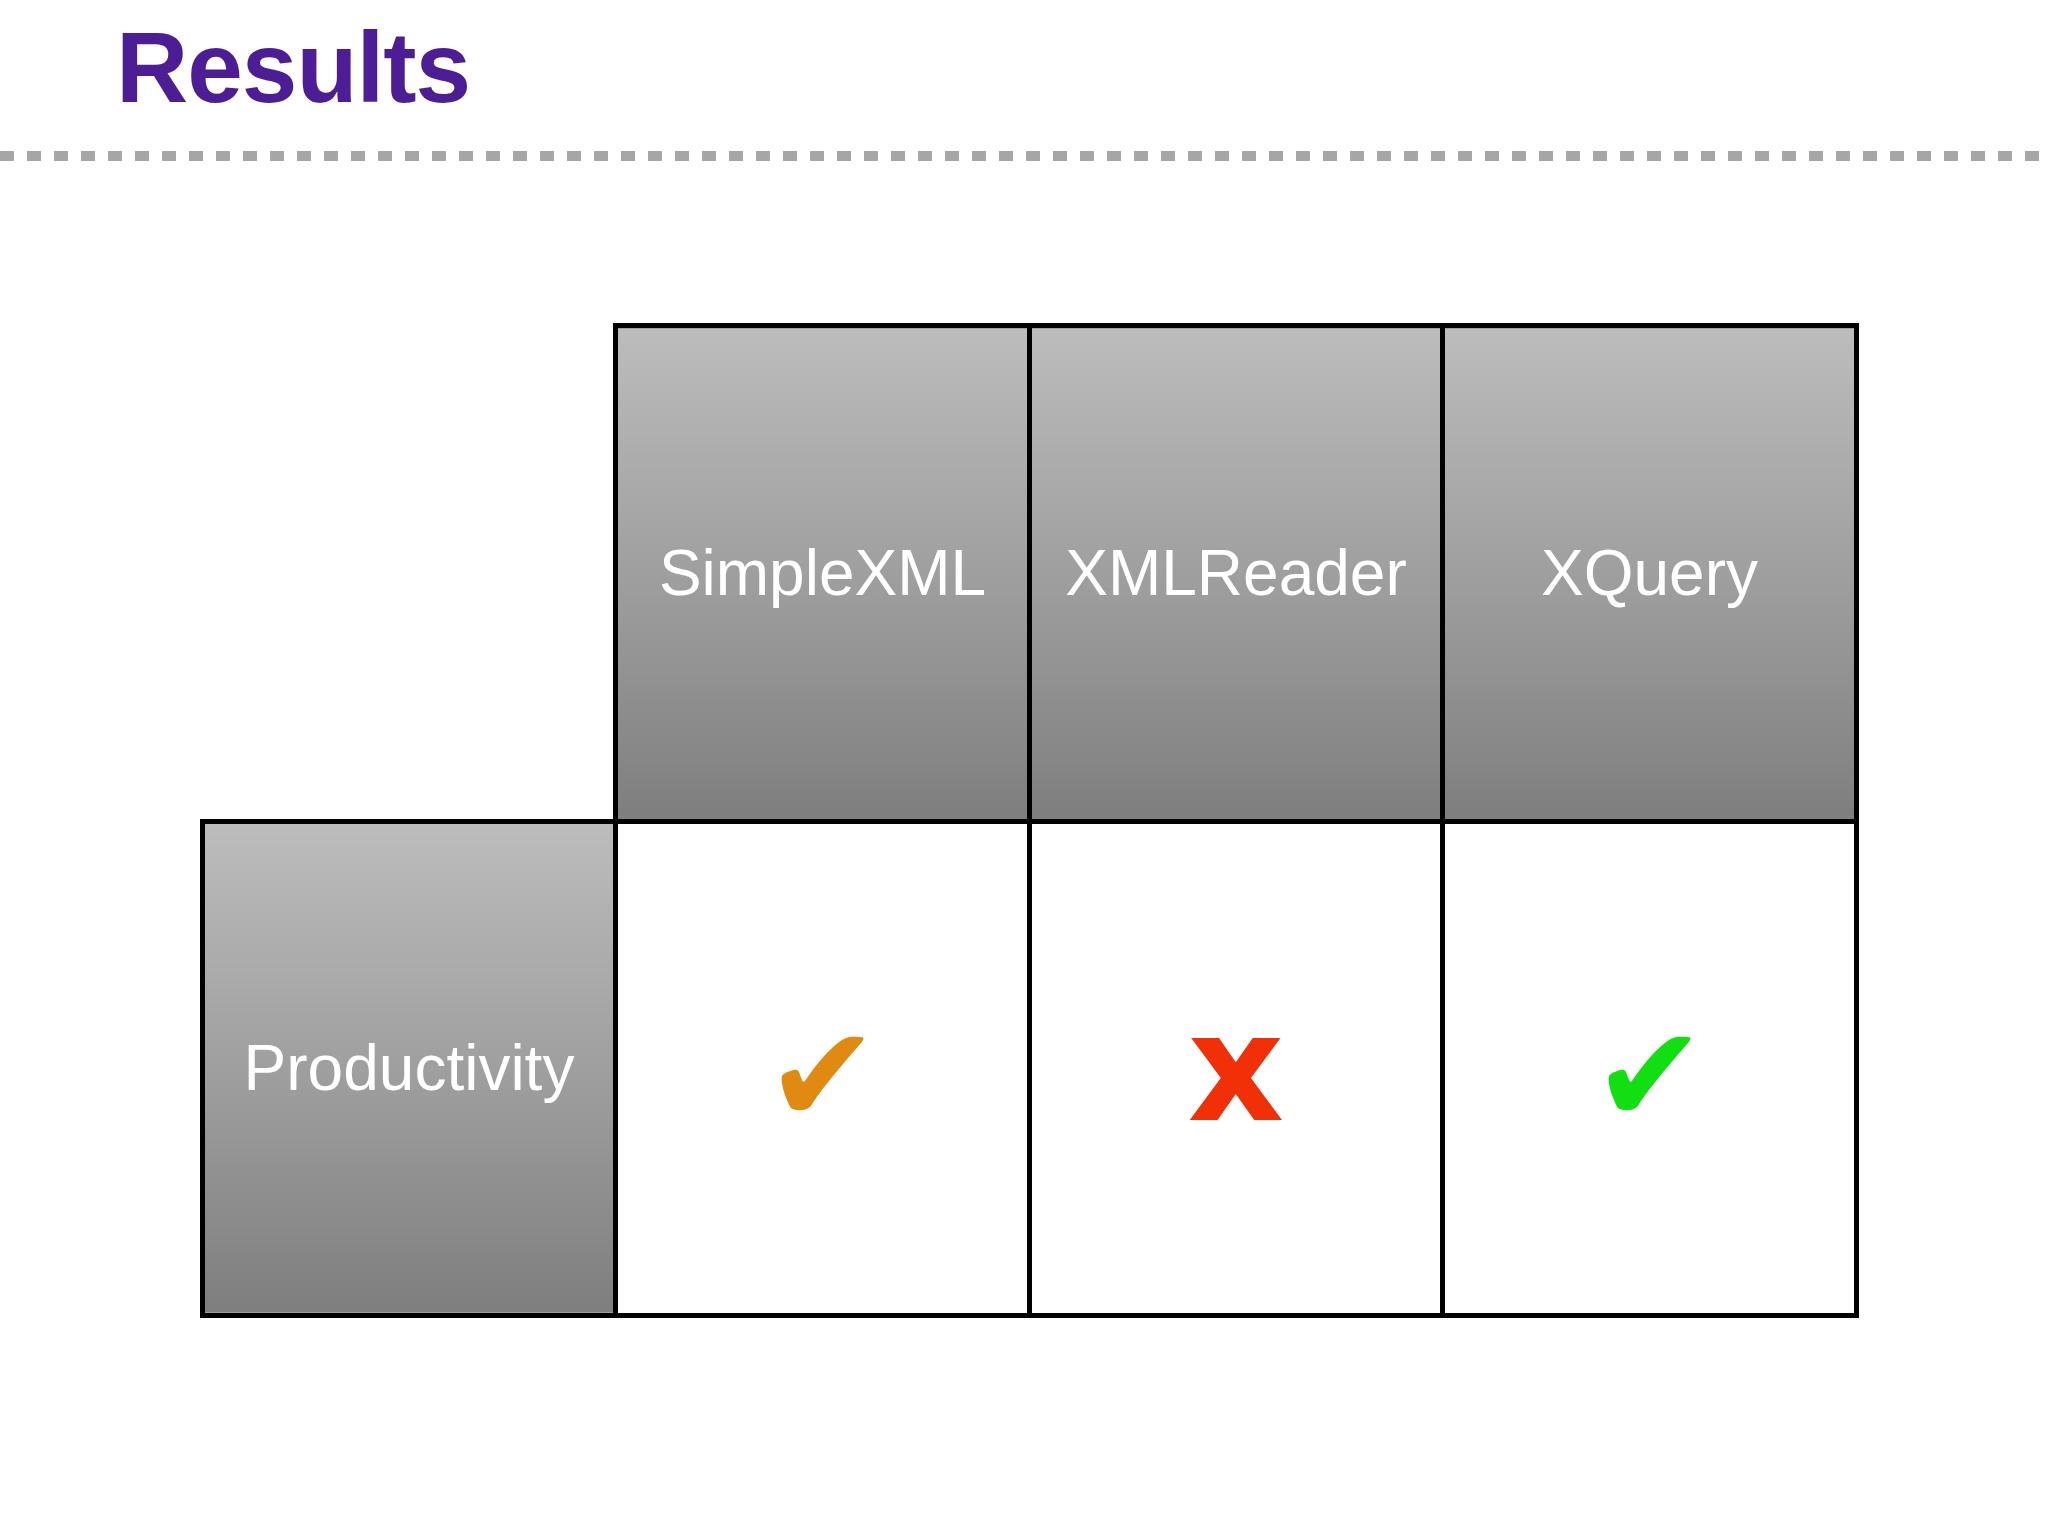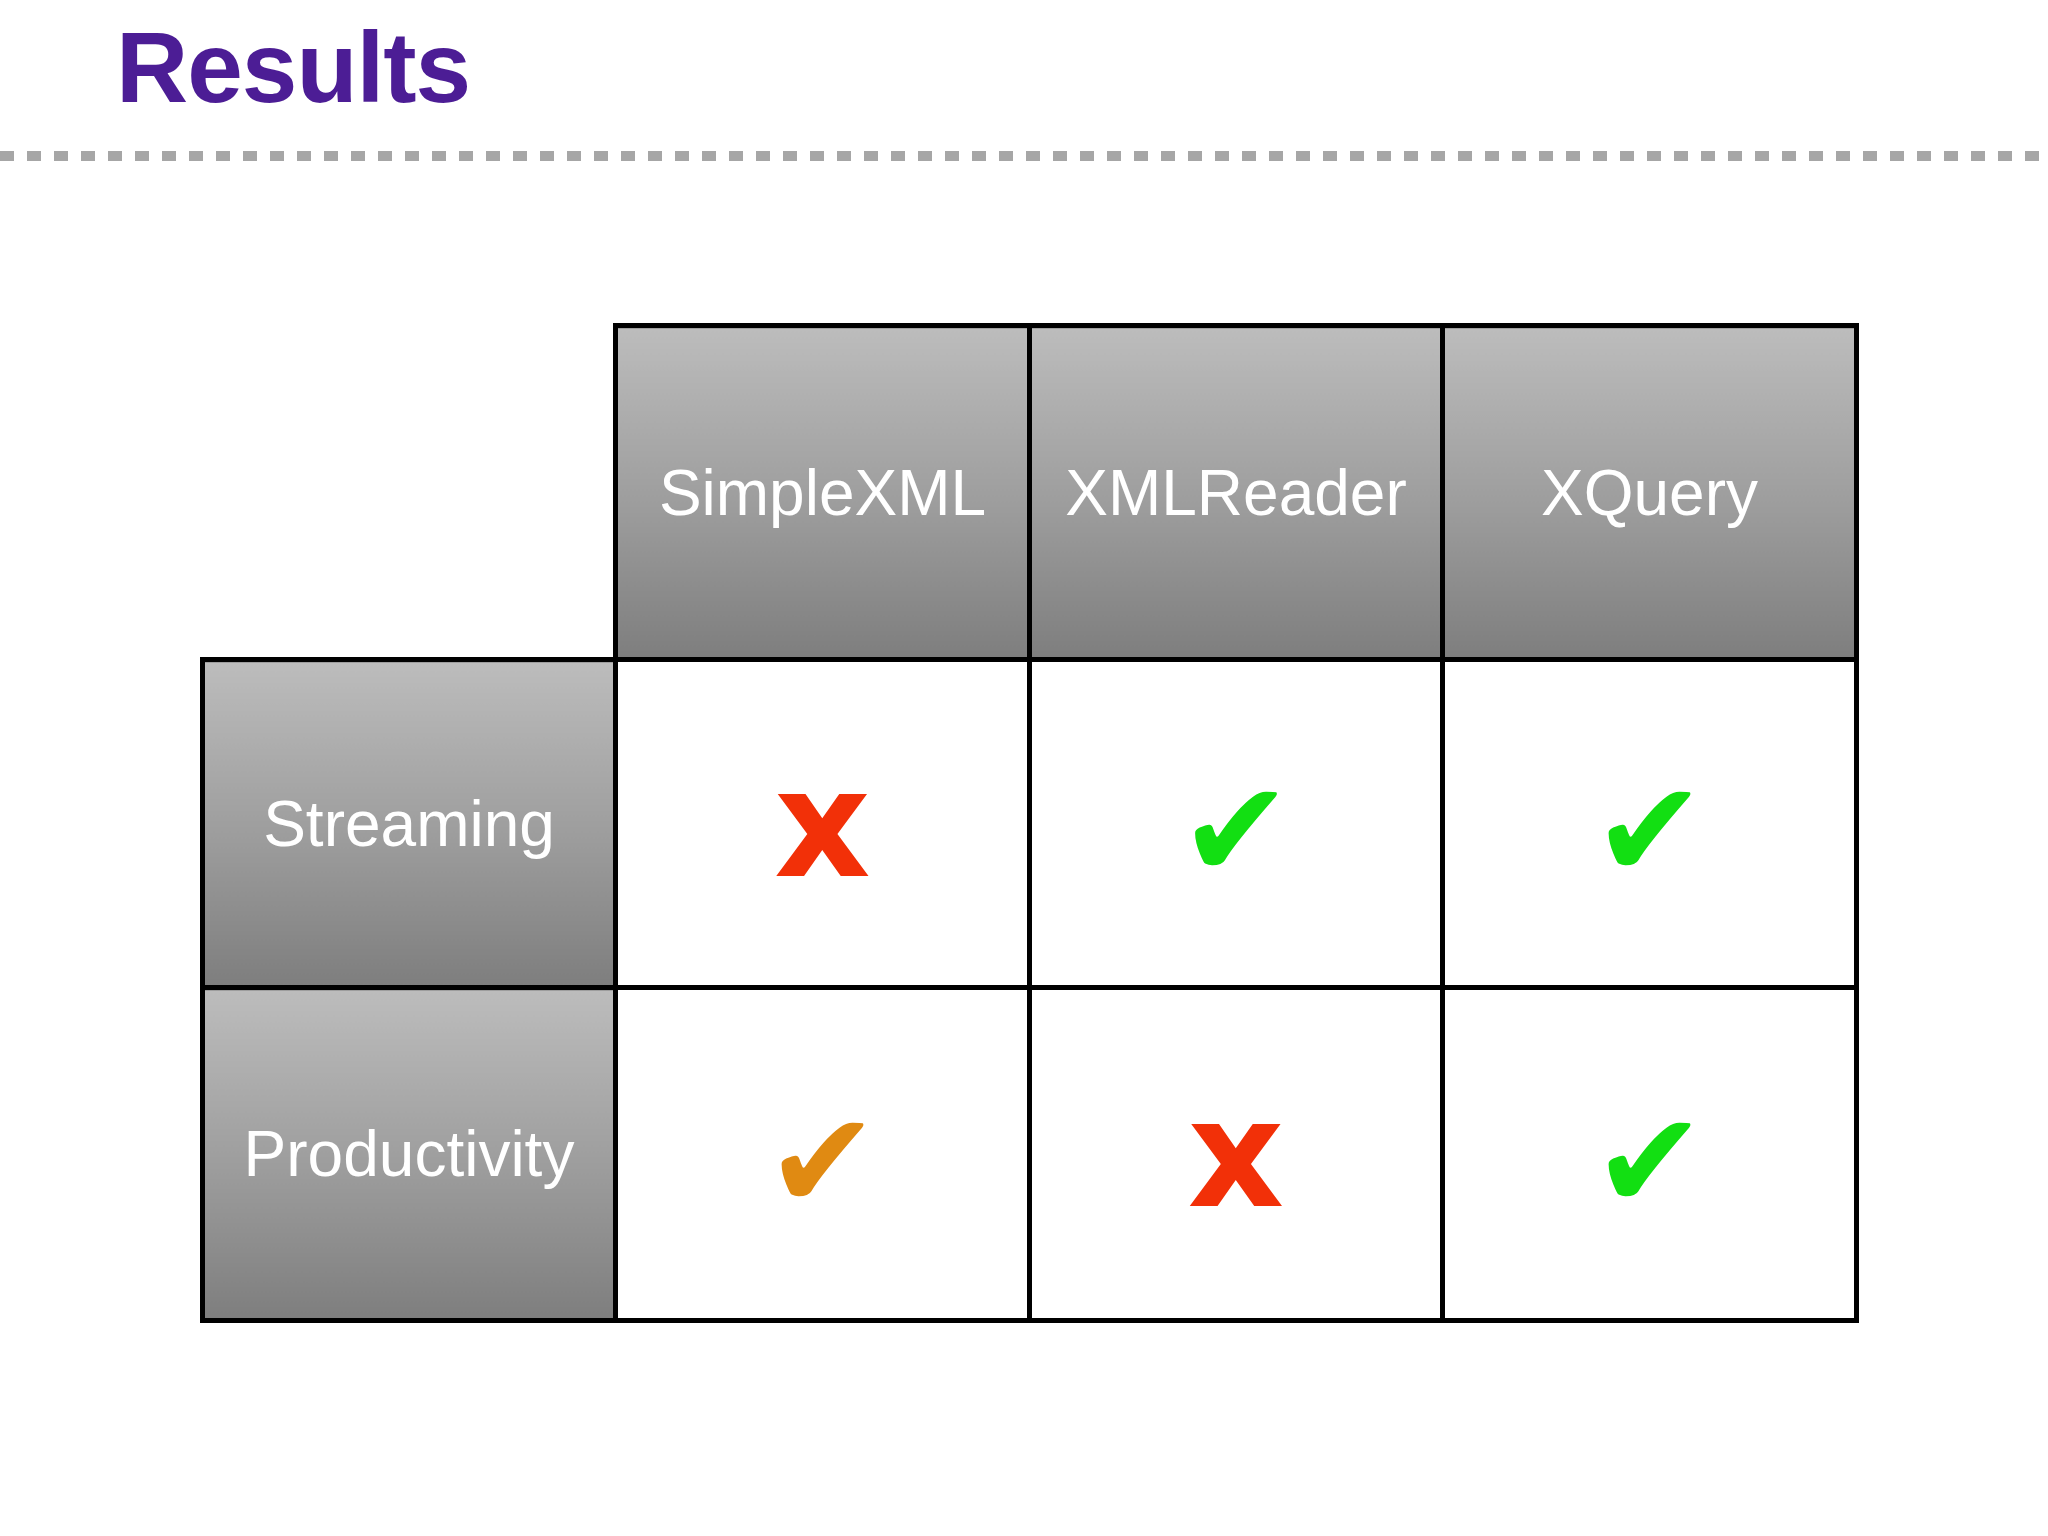--- a/index.html
+++ b/index.html
@@ -103,32 +103,20 @@
         <col class="c2">
         <col class="c3">
     </colgroup>
     <tbody>
       <tr class="r-head">
         <td class="corner"></td>
         <th class="col-head">SimpleXML</th>
         <th class="col-head">XMLReader</th>
         <th class="col-head">XQuery</th>
       </tr>
-      <tr class="r1">
-        <th class="row-head">Streaming</th>
-        <td class="cell">
-          <span class="mark cross" style="color: rgb(242, 48, 8);">x</span>
-        </td>
-        <td class="cell">
-          <span class="mark check" style="color: rgb(18, 223, 18);">✔</span>
-        </td>
-        <td class="cell">
-          <span class="mark check" style="color: rgb(18, 223, 18);">✔</span>
-        </td>
-      </tr>
       <tr class="r2">
         <th class="row-head">Productivity</th>
         <td class="cell">
           <span class="mark check" style="color: rgb(224, 138, 18);">✔</span>
         </td>
         <td class="cell">
           <span class="mark cross" style="color: rgb(242, 48, 8);">x</span>
         </td>
         <td class="cell">
           <span class="mark check" style="color: rgb(18, 223, 18);">✔</span>

